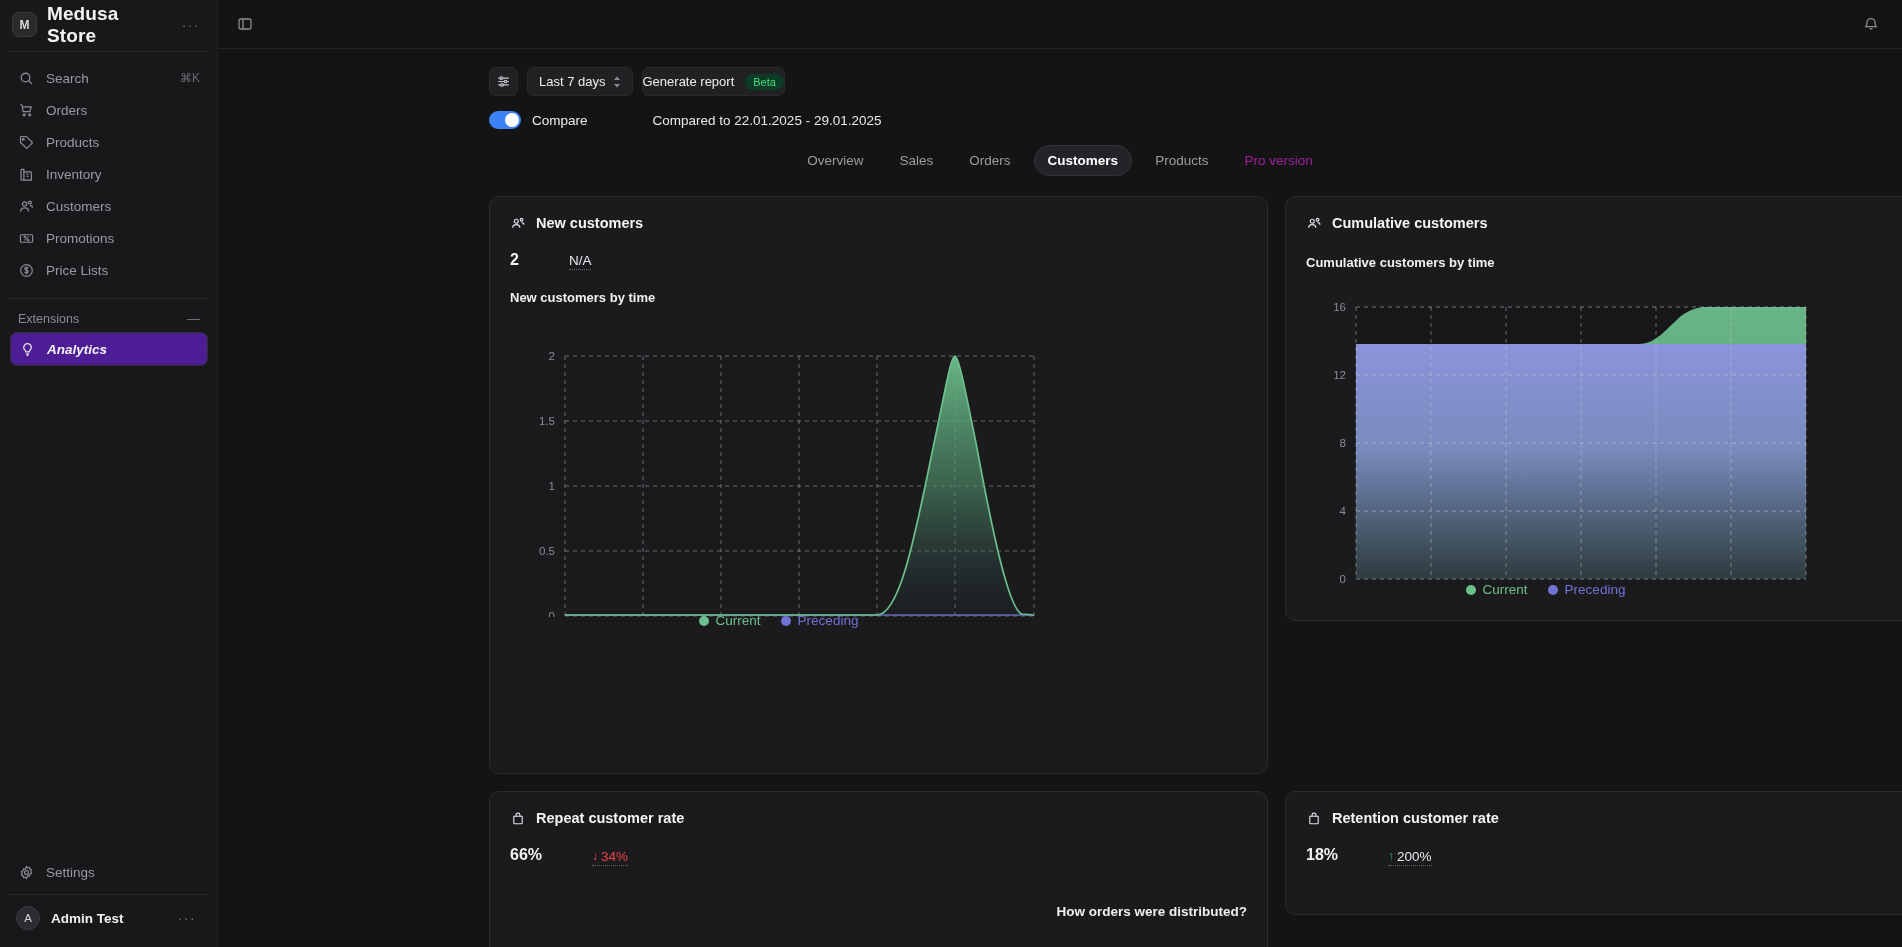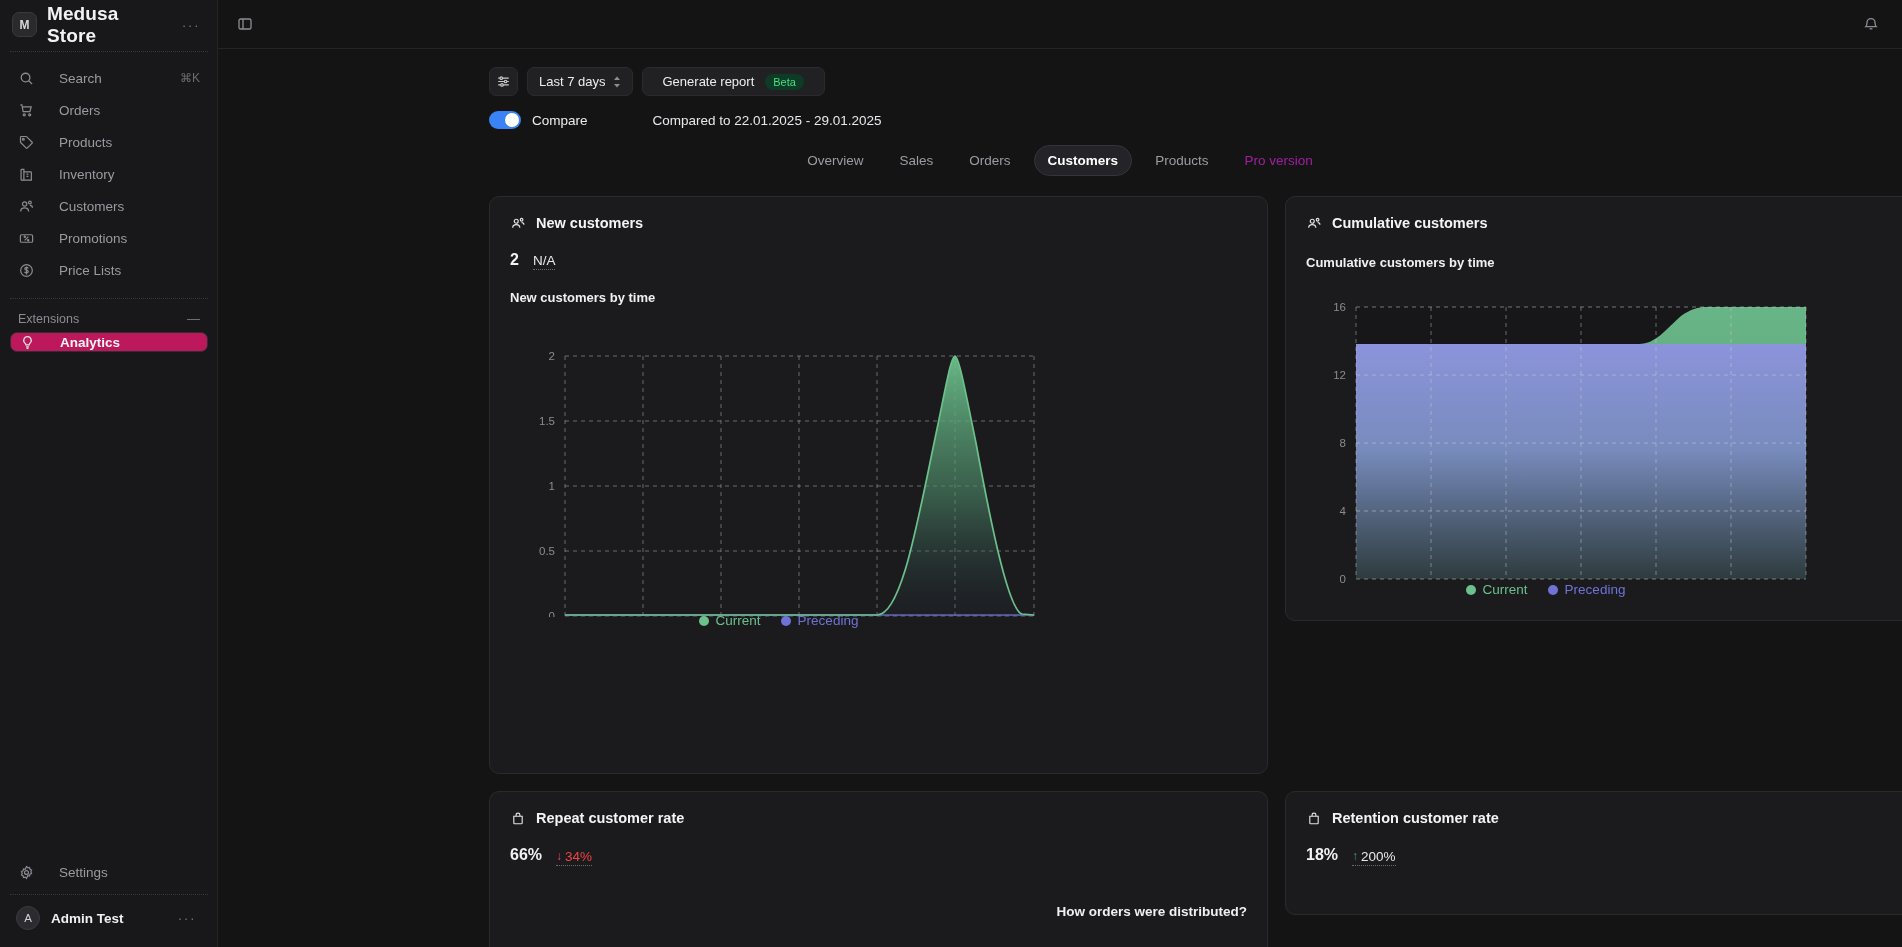--- a/index.html
+++ b/index.html
@@ -40,40 +40,41 @@
   .dots-btn {
     margin-left: auto; color: #6f6f75; font-size: 14px; letter-spacing: 1.4px;
     padding: 0 6px; line-height: 10px;
   }
   .sep {
     height: 0; border-top: 1px dotted #35353a;
     margin: 2px 10px;
   }
   .nav { padding: 8px 10px 0 10px; }
   .nav-item {
-    display: flex; align-items: center; gap: 24px;
+    display: flex; align-items: center; gap: 11px;
     height: 32px; padding: 0 8px;
     border-radius: 7px;
     color: #9a9aa2; font-size: 13.5px;
     cursor: pointer;
   }
   .nav-item .ico { width: 17px; height: 17px; flex: none; display:flex; align-items:center; justify-content:center; color:#8a8a92; }
   .nav-item .label { white-space: nowrap; }
   .nav-item .kbd { margin-left: auto; font-size: 12px; color: #6a6a72; }
 
   .ext-head {
     display: flex; align-items: center;
     padding: 10px 18px 6px 18px;
     font-size: 12.5px; color: #8b8b93;
   }
   .ext-head .minus { margin-left: auto; color: #7a7a82; font-size: 13px; }
   .nav-item.active {
-    background: #be185d; color: #f4f4f6;
+    background: #4c1d95; color: #f4f4f6;
     border: 1px solid #2e2e33;
-    height: 20px;
+    height: 34px;
+    font-style: italic;
   }
   .nav-item.active .ico { color: #e6e6ea; }
   .nav-item.active .label { font-weight: 600; color:#f4f4f6; }
 
   .sidebar-bottom { margin-top: auto; padding-bottom: 8px; }
   .user-row {
     display: flex; align-items: center; gap: 11px;
     padding: 8px 16px; height: 42px;
   }
   .avatar {
@@ -108,21 +109,21 @@
     display: flex; align-items: center; justify-content: center;
     color: #c9c9cf; cursor: pointer;
   }
   .tb-pill {
     height: 29px; border-radius: 7px;
     background: #212124; border: 1px solid #2b2b2f;
     display: flex; align-items: center; gap: 7px;
     padding: 0 11px; font-size: 13px; color: #ededf0;
     cursor: pointer; white-space: nowrap;
   }
-  .tb-pill.wide { padding: 0 20px; }
+  .tb-pill.wide { padding: 0 0; }
   .stepper { display: flex; flex-direction: column; line-height: 5px; color: #8c8c94; font-size: 8px; gap:2px;}
   .beta {
     background: #0d3b26; color: #4ade80;
     font-size: 11px; border-radius: 9px;
     padding: 2px 8px; margin-left: 4px;
   }
 
   .compare-row { display: flex; align-items: center; gap: 11px; padding: 15px 0 0 271px; }
   .toggle {
     width: 32px; height: 18px; border-radius: 10px;
@@ -157,21 +158,21 @@
     position: relative;
   }
   .card-head { display: flex; align-items: center; gap: 10px; }
   .card-head .ico { color: #e3e3e8; width: 16px; height: 16px; display:flex;align-items:center;justify-content:center;}
   .card-title { font-size: 14.5px; font-weight: 600; color: #f4f4f7; }
 
   .metric-row { display: flex; align-items: baseline; gap: 14px; margin-top: 20px; }
   .metric-main { font-size: 16px; font-weight: 600; color: #f2f2f5; }
   .metric-delta {
     font-size: 13.5px; display: inline-flex; align-items: center; gap: 3px;
-    border-bottom: 1px dotted #6a6a72; padding-bottom: 1px;
+    border-bottom: 1px dotted #6a6a72; padding-bottom: 1px; margin-left: 36px;
   }
   .metric-delta.na { color: #e8e8ec; }
   .metric-delta.down { color: #ef4444; }
   .metric-delta.up { color: #e8e8ec; }
   .metric-delta .arr.down { color: #ef4444; font-size: 12px; }
   .metric-delta .arr.up { color: #3f9e6a; font-size: 12px; }
 
   .sub-title { font-size: 13px; font-weight: 600; color: #f0f0f3; margin-top: 20px; }
 
   .chart-wrap { margin-top: 14px; }

